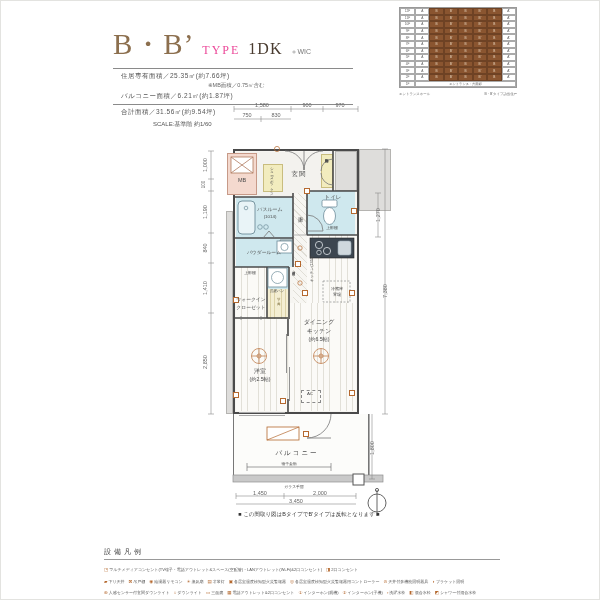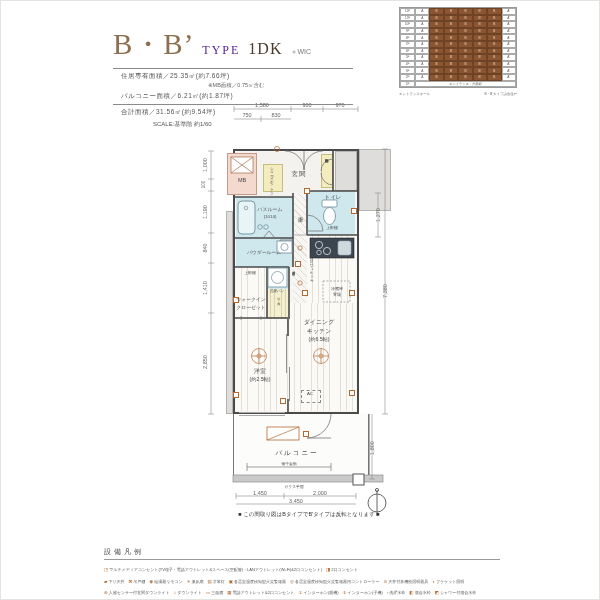--- a/index.html
+++ b/index.html
@@ -9,21 +9,21 @@
   .abs{position:absolute;}
   .lbl{position:absolute;font-size:6px;color:#4a4a4a;white-space:nowrap;transform:translateX(-50%);line-height:1.1;text-align:center;}
   .vt{writing-mode:vertical-rl;text-orientation:upright;transform:none;letter-spacing:0;}
   .rot{transform:translateX(-50%) rotate(-90deg);}
   .dim{position:absolute;font-size:5.5px;color:#666;white-space:nowrap;transform:translateX(-50%);}
   .dimr{position:absolute;font-size:5.5px;color:#666;white-space:nowrap;transform:rotate(-90deg);}
   
   .title-block{left:112px;top:8px;width:240px;margin-top:16px;}
   .trow{display:flex;align-items:baseline;gap:8px;}
   .tmain{font-family:"Liberation Serif","DejaVu Serif",serif;font-size:29px;color:#8c6f4e;letter-spacing:1px;}
-  .ttype{font-family:"Liberation Serif","DejaVu Serif",serif;font-size:12px;color:#4c1d95;letter-spacing:2px;}
+  .ttype{font-family:"Liberation Serif","DejaVu Serif",serif;font-size:12px;color:#ec4899;letter-spacing:2px;}
   .tunit{font-family:"Liberation Serif","DejaVu Serif",serif;font-size:16px;color:#4a3c30;letter-spacing:1px;}
   .tsuf{font-size:7px;color:#777;}
   .trule{border-top:1px solid #8a8a8a;margin:3px 0;}
   .tarea{font-size:6.5px;color:#555;letter-spacing:.5px;margin:3px 0 0 8px;}
   .tnote{font-size:5.5px;color:#666;margin:1px 0 0 95px;}
   .tscale{font-size:6px;color:#555;margin:3px 0 0 40px;}
   
   .locator{left:398px;top:6px;width:118px;}
   .lgrid{display:flex;flex-direction:column;border:1px solid #999;}
   .lrow{display:flex;}

